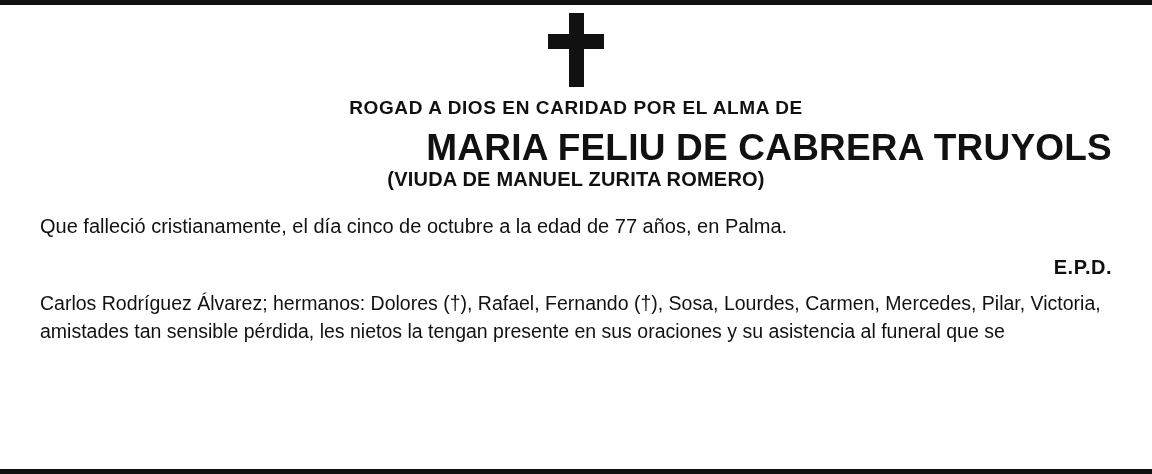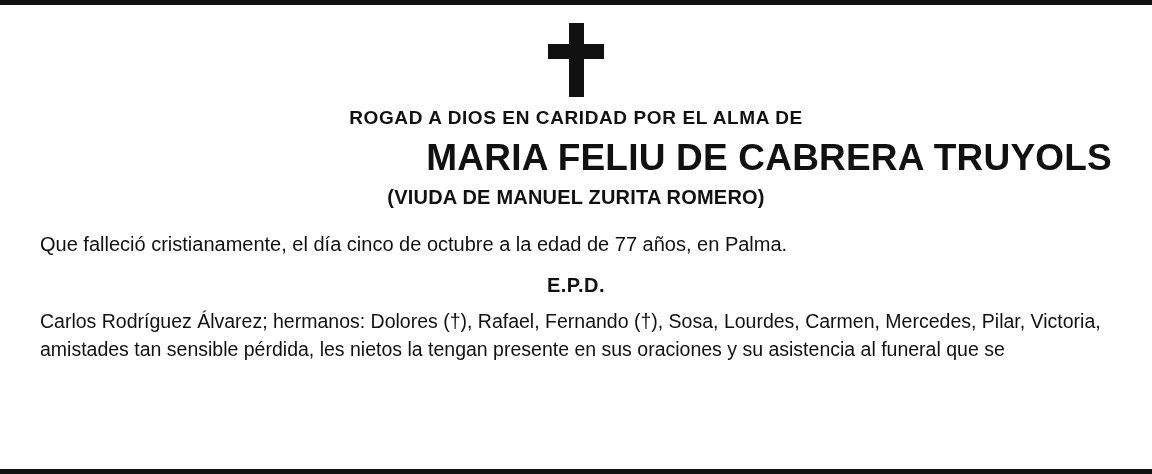--- a/index.html
+++ b/index.html
@@ -12,21 +12,21 @@
     color: #111111;
   }
   .obituary {
     position: relative;
     width: 1152px;
     height: 474px;
     box-sizing: border-box;
     background: #ffffff;
     border-top: 5px solid #111111;
     border-bottom: 5px solid #111111;
-    padding: 18px 40px 10px 40px;
+    padding: 8px 40px 10px 40px;
     overflow: hidden;
   }
   .cross-wrap {
     display: flex;
     justify-content: center;
     align-items: flex-start;
     height: 78px;
   }
   .cross {
     position: relative;
@@ -61,31 +61,31 @@
     font-size: 37px;
     font-weight: 700;
     letter-spacing: 0.2px;
     margin-top: 10px;
     line-height: 1.05;
   }
   .spouse {
     text-align: center;
     font-size: 20px;
     font-weight: 700;
-    margin-top: 8px;
+    margin-top: 0;
     letter-spacing: 0.2px;
   }
   .died {
     text-align: left;
     font-size: 20px;
     font-weight: 400;
     margin-top: 24px;
   }
   .epd {
-    text-align: center;
+    text-align: right;
     font-size: 20px;
     font-weight: 700;
     margin-top: 18px;
     letter-spacing: 0.5px;
   }
   .body-text {
     margin-top: 10px;
     font-size: 19.5px;
     line-height: 1.45;
     text-align: justify;

